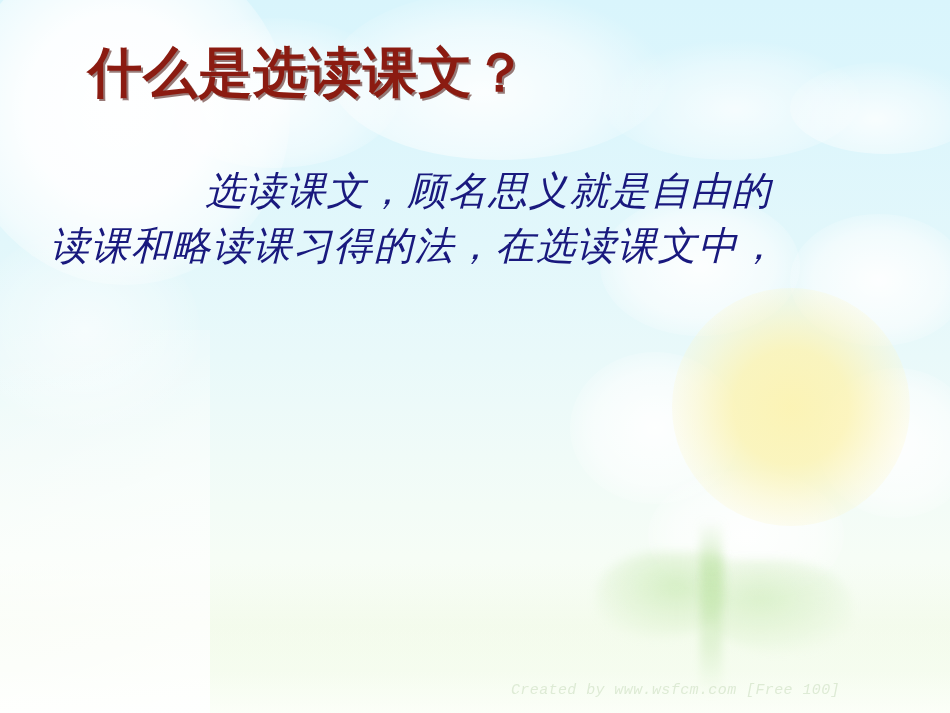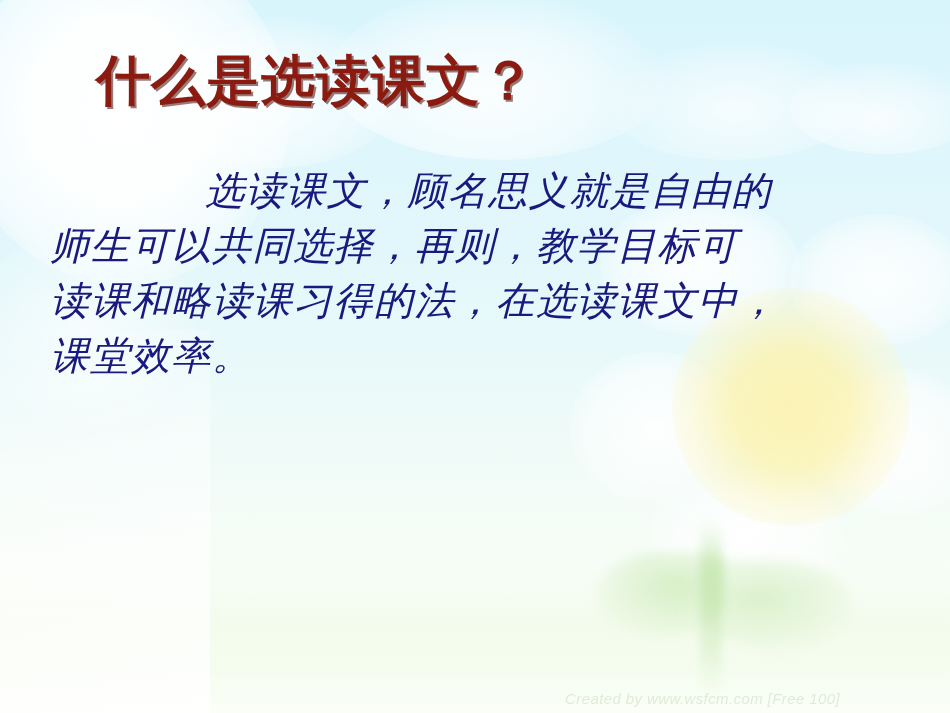--- a/index.html
+++ b/index.html
@@ -215,21 +215,21 @@
   
   .content {
     position: absolute;
     inset: 0;
   }
 
   .slide-title {
     position: absolute;
     left: 88px;
     top: 44px;
-    margin: 8px;
+    margin: 0;
     font-family: "DejaVu Sans", "Liberation Sans", sans-serif;
     font-size: 54px;
     font-weight: 700;
     letter-spacing: 1px;
     line-height: 1.08;
     color: #8b1b11;
     text-shadow: 2px 2px 0 rgba(70,12,8,0.55);
     white-space: nowrap;
     text-align: right;
   }
@@ -253,22 +253,22 @@
     white-space: nowrap;
   }
 
   .body-line.indent {
     text-indent: 155px;
   }
 
   .watermark {
     position: absolute;
     right: 110px;
-    bottom: 6px;
-    font-family: Liberation Sans, sans-serif;
+    bottom: 14px;
+    font-family: Liberation Mono, monospace;
     font-size: 15px;
     font-style: italic;
     letter-spacing: 0.4px;
     color: rgba(146,182,126,0.26);
     white-space: nowrap;
   }
 </style>
 </head>
 <body>
 
@@ -297,21 +297,19 @@
     <div class="grass-haze"></div>
     <div class="left-white-wash"></div>
   </div>
 
   <div class="content">
 
     <h1 class="slide-title">什么是选读课文？</h1>
 
     <div class="body-block">
       <p class="body-line indent">选读课文，顾名思义就是自由的</p>
-      <p class="body-line">师生可以共同选择，再则，教学目标可</p>
       <p class="body-line">读课和略读课习得的法，在选读课文中，</p>
-      <p class="body-line">课堂效率。</p>
     </div>
 
     <div class="watermark">Created by www.wsfcm.com [Free 100]</div>
 
   </div>
 </div>
 
 </body></html>

